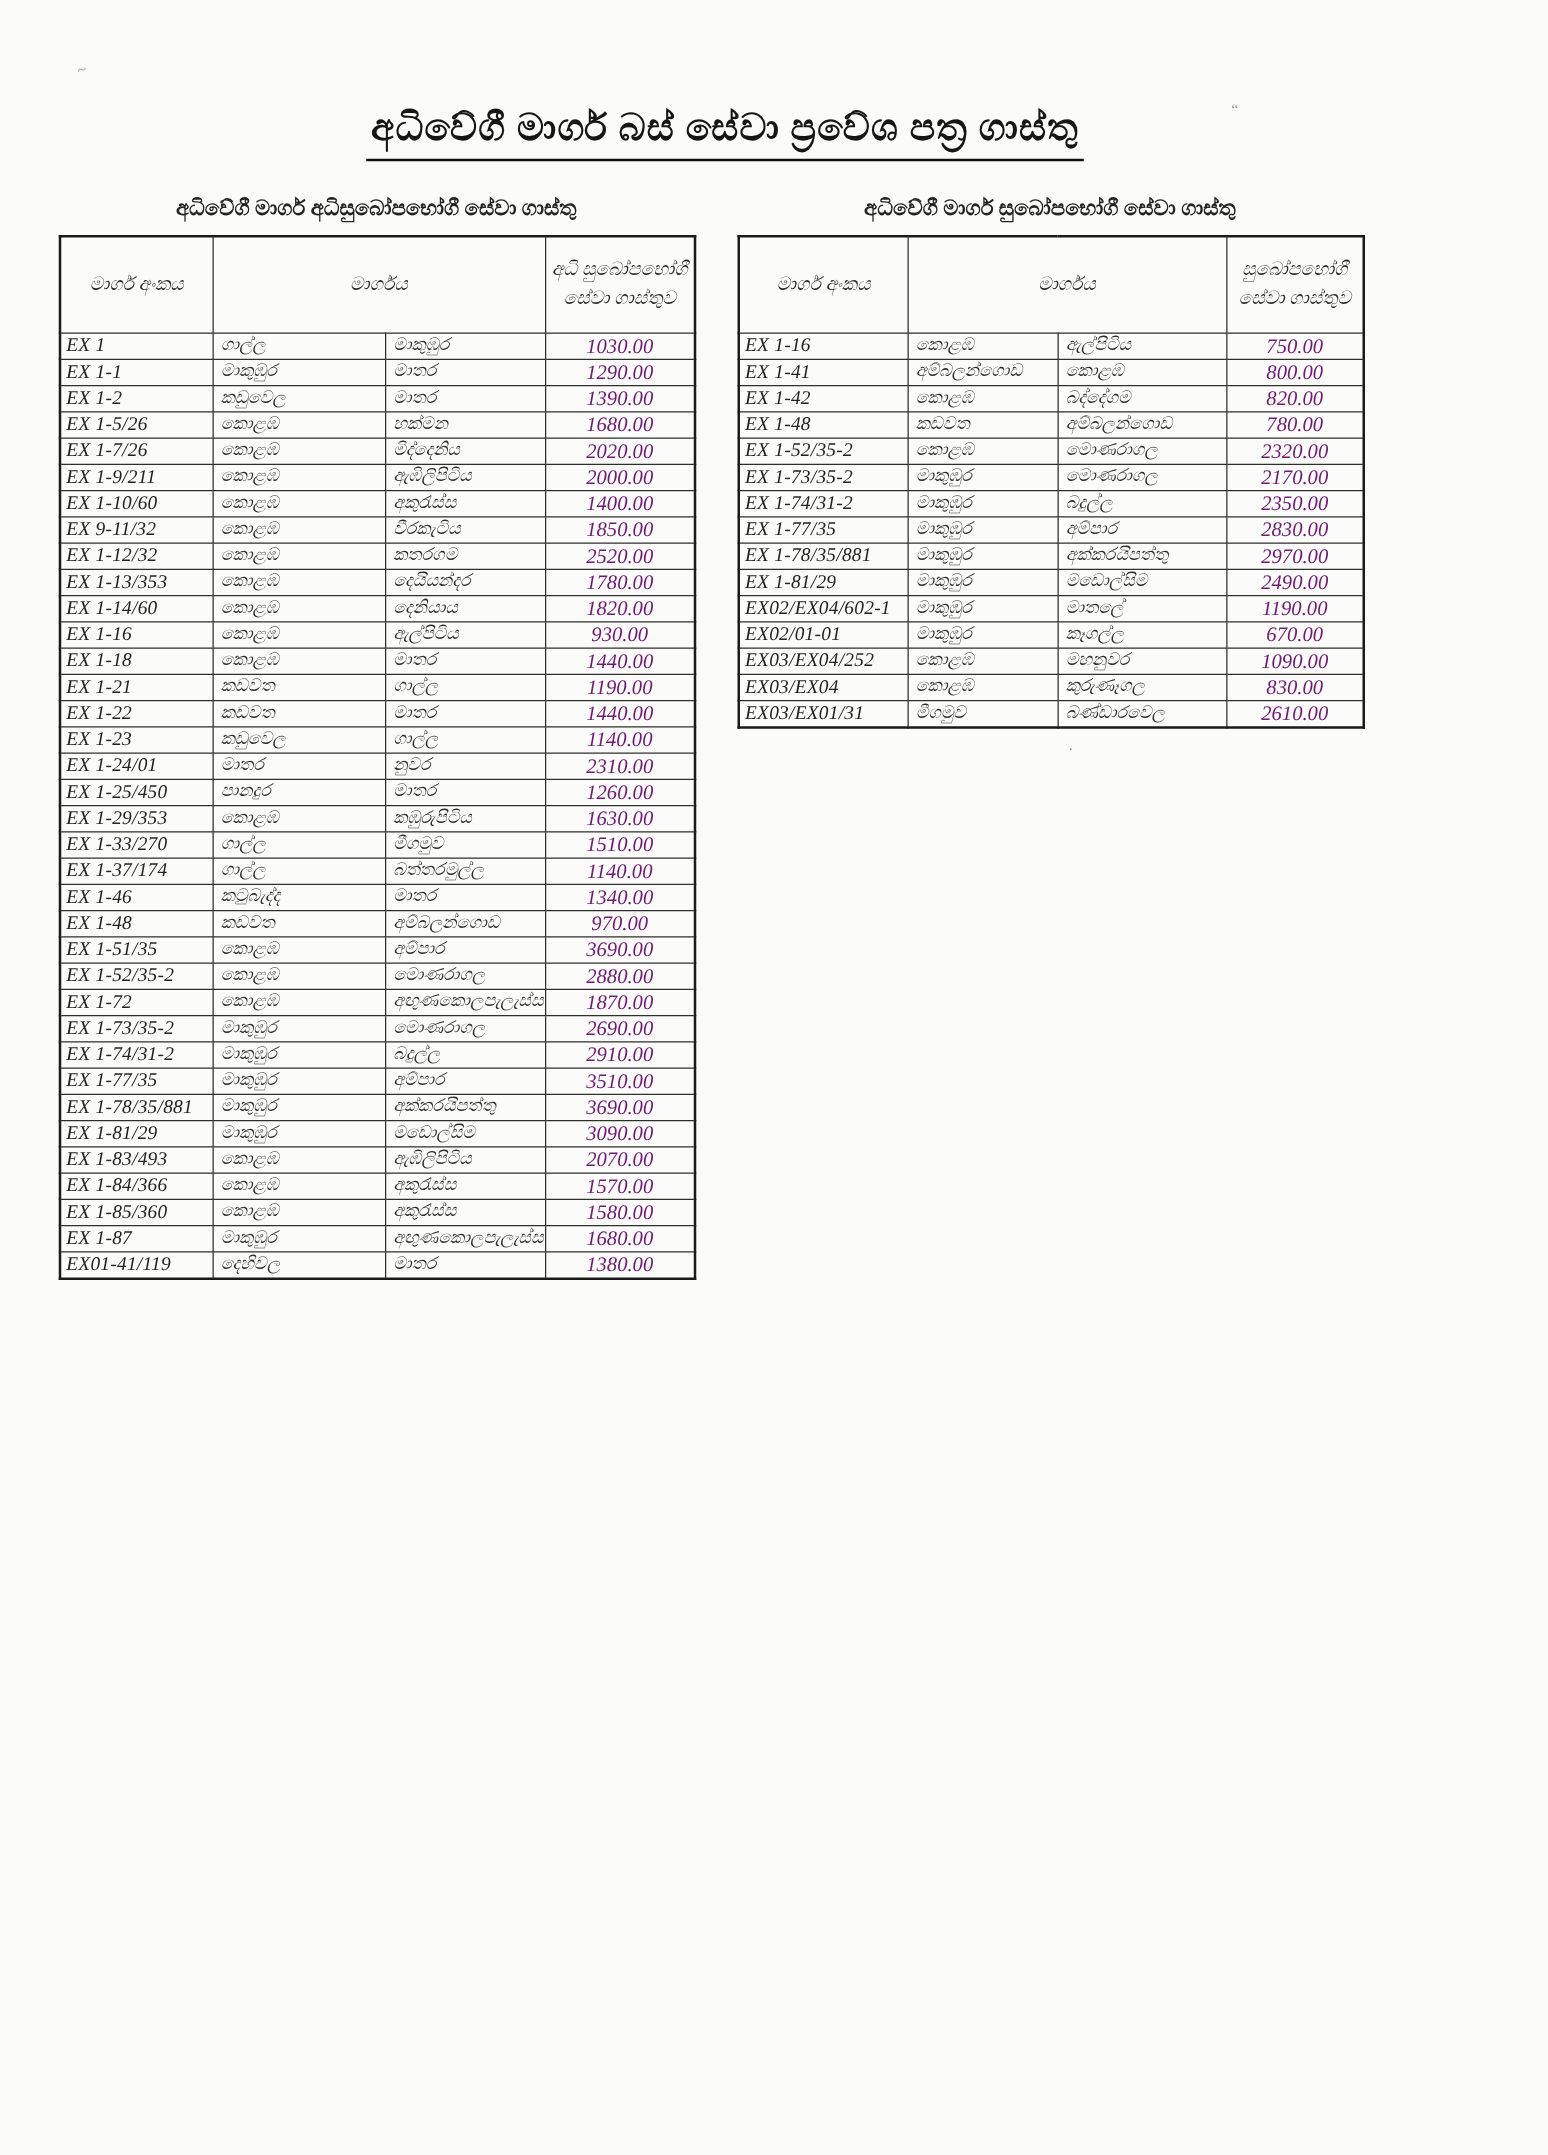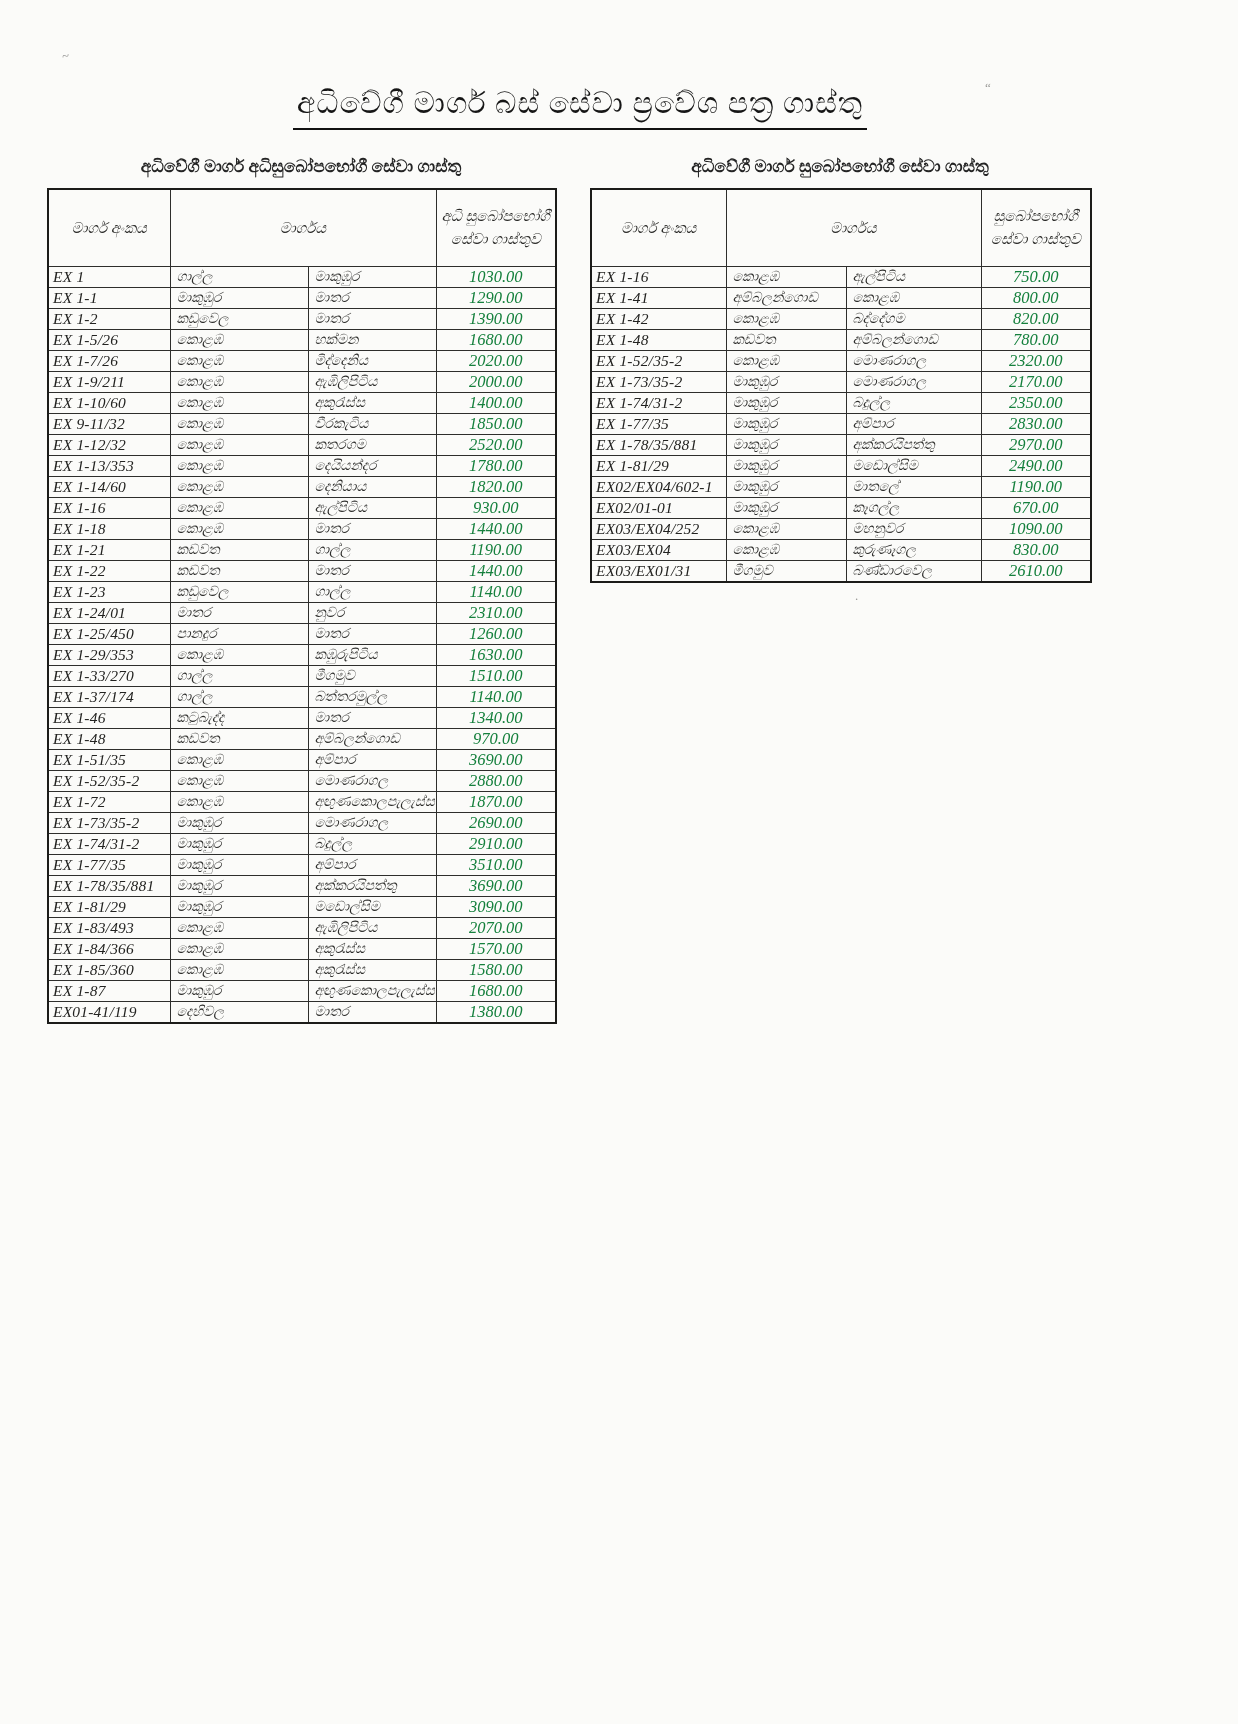--- a/index.html
+++ b/index.html
@@ -26,21 +26,21 @@
   .doc-title {
     position: absolute;
     top: 86px;
     left: 240px;
     width: 680px;
     text-align: center;
   }
   .doc-title span {
     display: inline-block;
     font-size: 30px;
-    font-weight: normal;
+    font-weight: bold;
     letter-spacing: 1px;
     color: #161616;
     border-bottom: 2.5px solid #111;
     padding: 0 4px 7px 4px;
     white-space: nowrap;
   }
   .subtitle {
     position: absolute;
     top: 157px;
     text-align: center;
@@ -88,21 +88,21 @@
     color: #232321;
   }
   .fare-table td.c-from, .fare-table td.c-to {
     font-size: 14px;
     padding-left: 6px;
     color: #2d2d2b;
   }
   .fare-table td.c-fare {
     font-size: 16.5px;
     text-align: center;
-    color: #15803d;
+    color: #701a75;
   }
 </style>
 </head>
 <body>
 
 <div class="page">
 
   <span class="artifact" style="top:48px; left:62px; transform:rotate(-12deg);">~</span>
   <span class="artifact" style="top:80px; left:985px;">“</span>
   <span class="artifact" style="top:588px; left:855px;">.</span>

